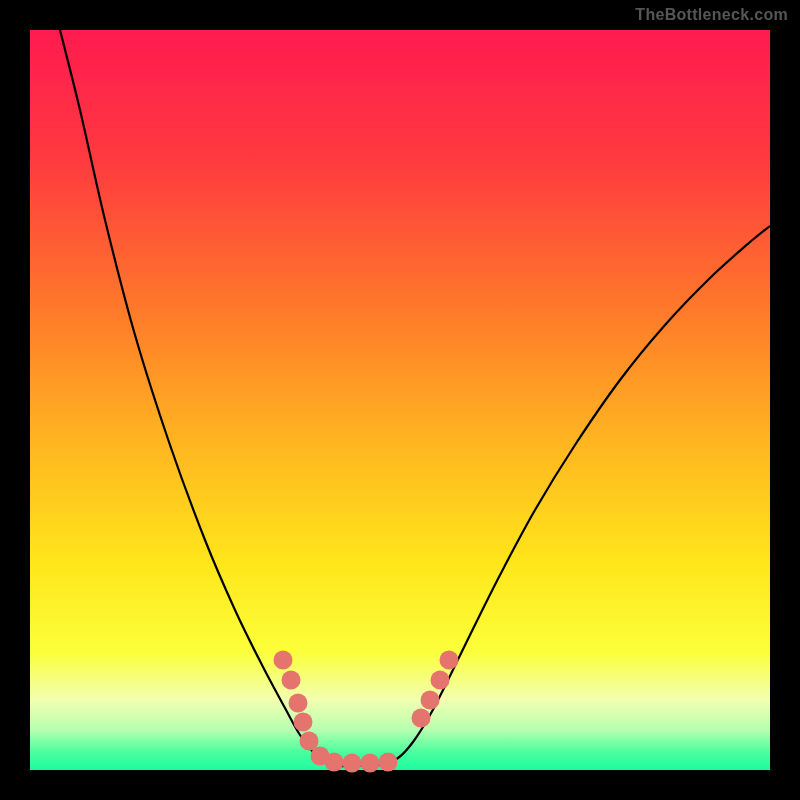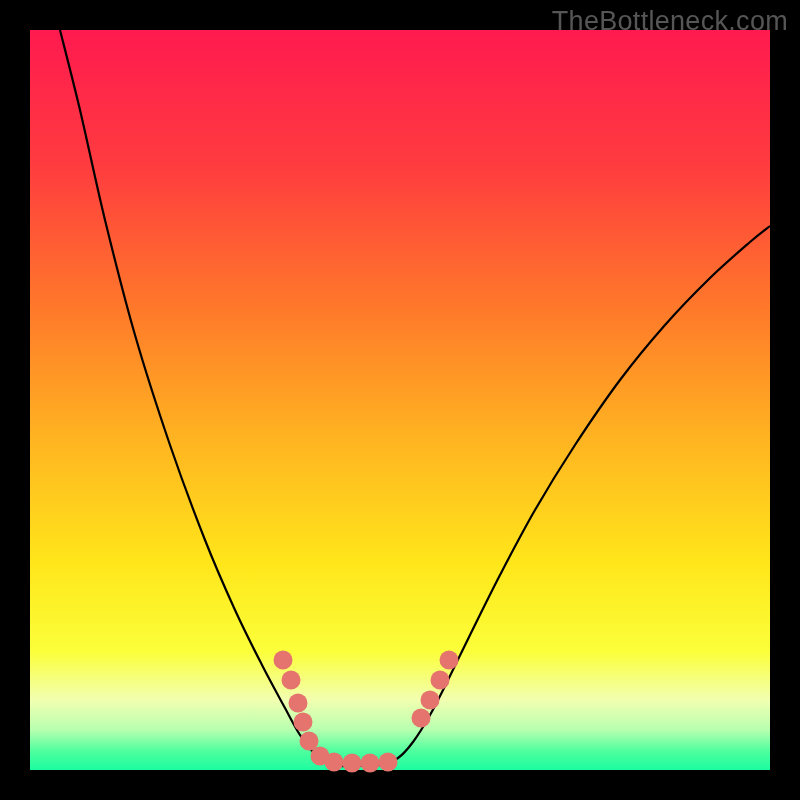--- a/index.html
+++ b/index.html
@@ -17,22 +17,22 @@
     left: 0;
     width: 800px;
     height: 800px;
     background: #000;
   }
   .watermark {
     position: absolute;
     top: 6px;
     right: 12px;
     color: #565656;
-    font-size: 27px;
-    font-weight: 400;
+    font-size: 16px;
+    font-weight: 700;
     letter-spacing: 0.3px;
     z-index: 10;
   }
   svg.chart {
     position: absolute;
     top: 0;
     left: 0;
   }
 </style>
 </head>

